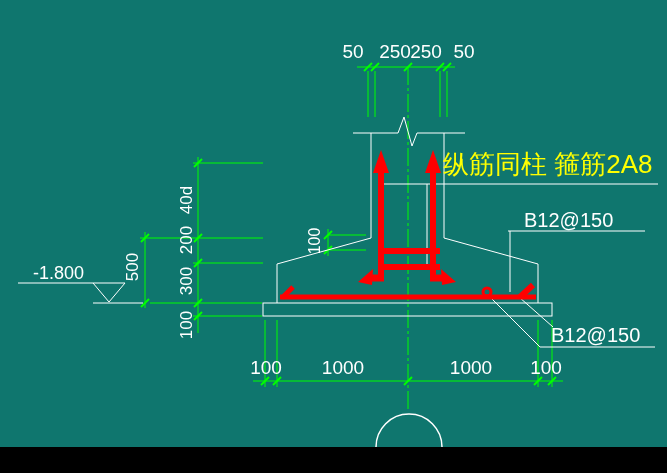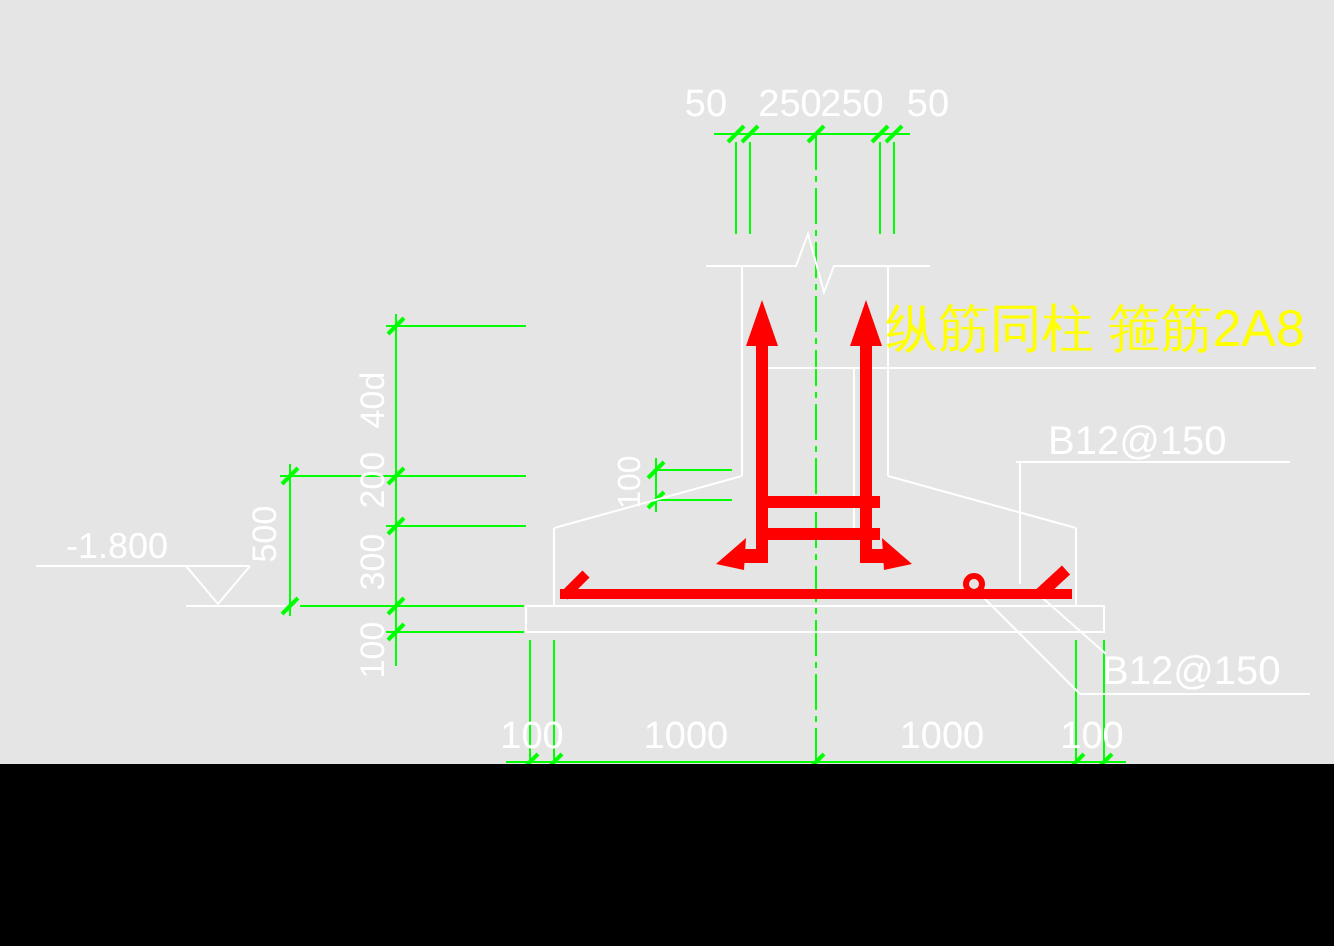--- a/index.html
+++ b/index.html
@@ -1,19 +1,19 @@
 <!DOCTYPE html>
 <html><head>
 <meta charset="utf-8">
 <style>
   html,body{margin:0;padding:0;background:#000;}
   .canvas{
     position:relative;
-    width:667px;height:382px;
-    background:#e5e5e5;
+    width:667px;height:447px;
+    background:#0f766e;
     overflow:hidden;
     font-family:"Liberation Sans",sans-serif;
   }
   svg text{
     font-family:"Liberation Sans","DejaVu Sans",sans-serif;
     fill:#ffffff;
   }
   svg .note{fill:#ffff00;}
 </style>
 </head>

